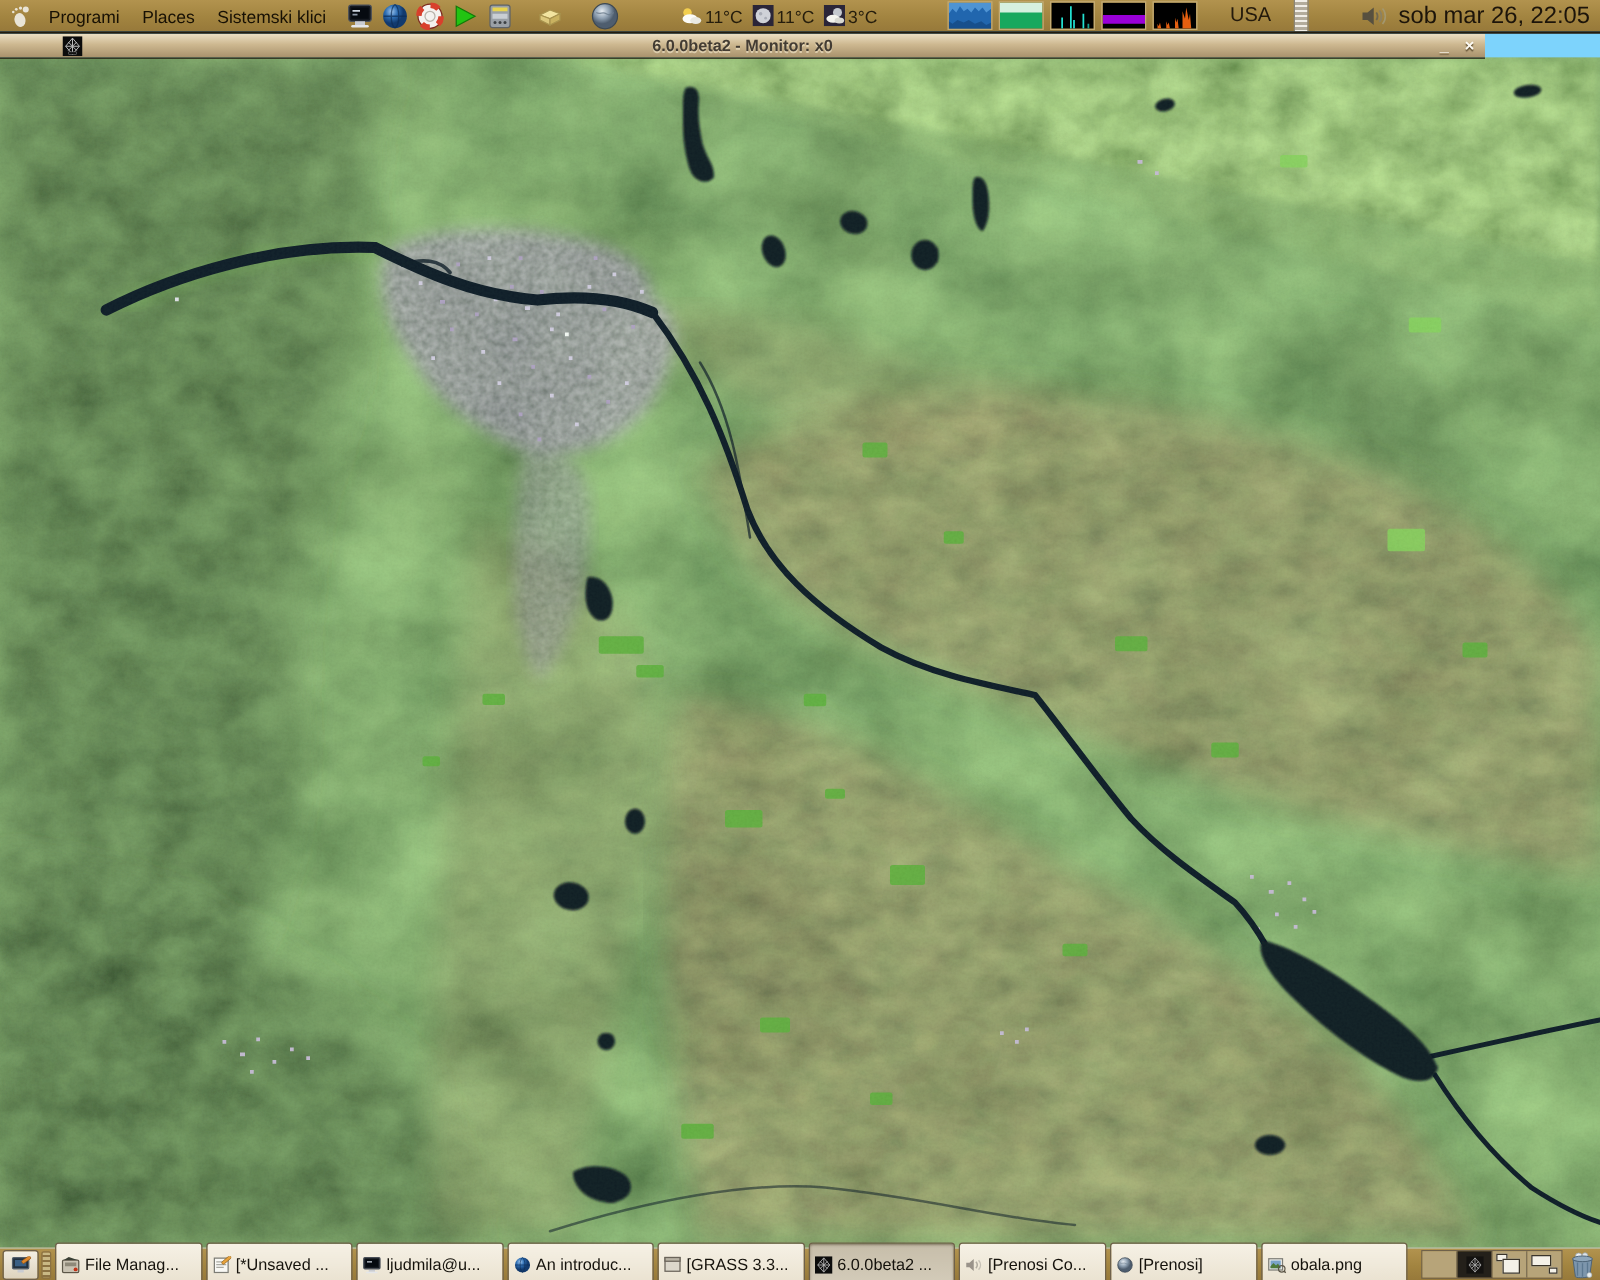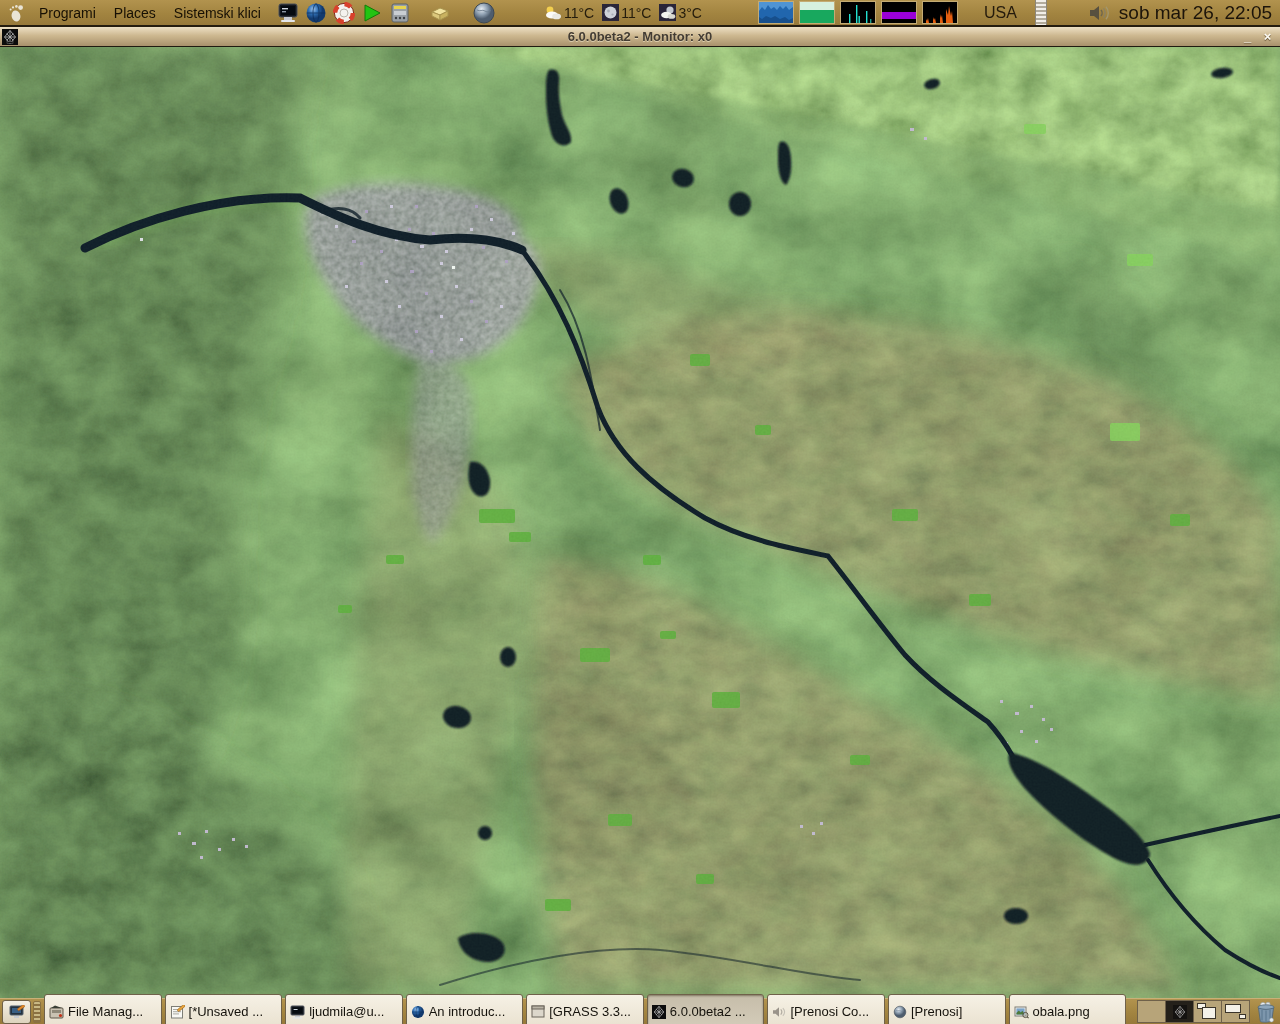--- a/index.html
+++ b/index.html
@@ -15,23 +15,23 @@
   .p-ico{width:24px;height:24px;display:flex;align-items:center;justify-content:center;margin:0 2px;}
   .weather{display:flex;align-items:center;font-size:14px;color:#241c0c;gap:2px;}
   .temp{margin-right:6px;}
   .mon{width:34px;height:21px;border:1px solid #c3ab74;margin-left:5px;position:relative;overflow:hidden;}
   .kbd{font-size:16px;color:#241a0c;margin:0 18px 0 26px;}
   .handle-v{width:10px;height:25px;background:repeating-linear-gradient(#f2efe8 0 2px,#b3ac9c 2px 4px);
     border-left:1px solid #8c8678;border-right:1px solid #8c8678;}
   .clock{font-size:19px;color:#1c140a;margin:0 8px 0 6px;white-space:nowrap;}
 
   
-  .titlebar{position:absolute;top:27px;left:0;width:1280px;height:19px;
+  .titlebar{position:absolute;top:27px;left:0;width:1140px;height:19px;
     background:linear-gradient(#ecdfc4,#cdb890 45%,#a8916c);
-    border-bottom:1px solid #1f1a10;display:flex;align-items:center;z-index:25;}
+    border-bottom:1px solid #1f1a10;display:flex;align-items:center;z-index:25;padding-left:48px;}
   .tb-title{position:absolute;left:0;right:0;text-align:center;font-size:13px;font-weight:700;
     color:#433c33;text-shadow:0 1px 0 rgba(250,240,215,.55);}
   .tb-ico{margin-left:2px;z-index:2;}
   .tb-btns{position:absolute;right:4px;top:0;height:19px;display:flex;align-items:center;gap:3px;z-index:2;}
   .tb-btn{width:17px;height:15px;display:flex;align-items:center;justify-content:center;
     color:#fdfbf4;font-weight:700;font-size:13px;line-height:10px;text-shadow:0 1px 1px #5d4c30;cursor:default;}
 
   
   .map{position:absolute;top:46px;left:0;width:1280px;height:952px;z-index:1;}
 

